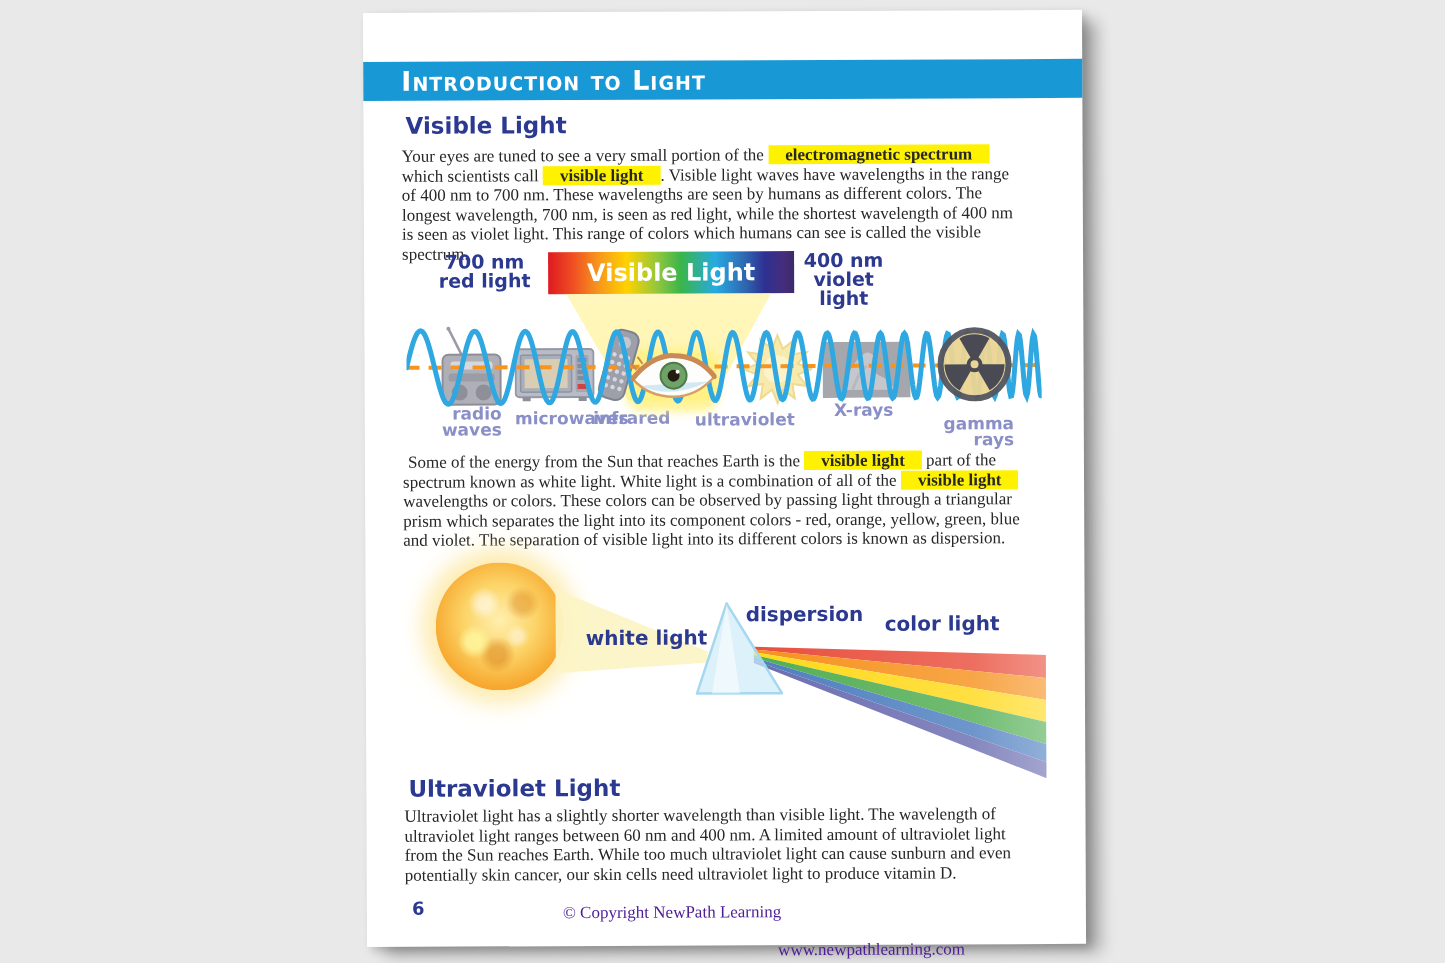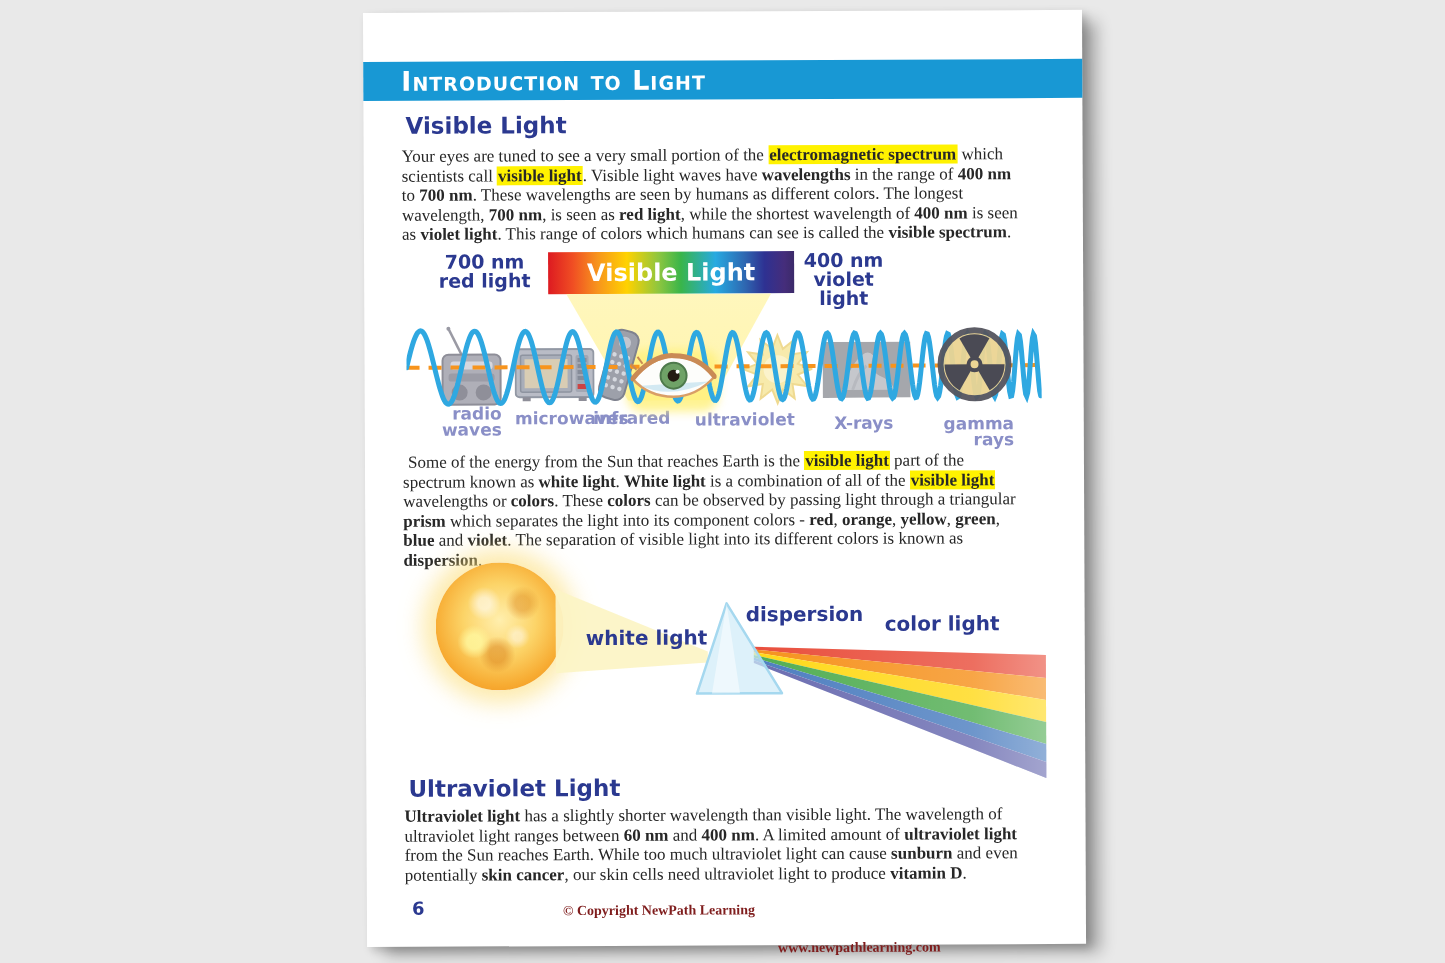--- a/index.html
+++ b/index.html
@@ -8,22 +8,22 @@
   .stage{position:relative;width:1314px;height:963px;background:#E9E9E9;overflow:hidden;}
   .abs{position:absolute;}
   .page{position:absolute;left:363px;top:13px;width:719px;height:934px;background:#ffffff;
         transform:rotate(-0.25deg);transform-origin:top left;
         box-shadow:16px 10px 16px -2px rgba(0,0,0,.30), 4px 4px 8px rgba(0,0,0,.18);}
   .titlebar{position:absolute;left:0;top:49px;width:719px;height:39px;background:#1898D4;}
   .titlebar .t{color:#fff;font-family:"DejaVu Sans", sans-serif;font-weight:700;
         font-variant:small-caps;letter-spacing:1px;font-size:27px;line-height:39px;padding-left:38px;}
   .h-navy{color:#2B3990;font-family:"DejaVu Sans", sans-serif;font-weight:700;font-size:23px;}
   .para{font-size:17px;line-height:19.5px;color:#272727;}
-  .para .seg-b{font-weight:700;}
-  .para .seg-h{font-weight:700;background:#FFF200;padding:0 1px;}
+  .para .seg-b{font-weight:400;}
+  .para .seg-h{font-weight:700;background:#FFF200;padding:0 17px;}
   .comic{font-family:"DejaVu Sans", sans-serif;font-weight:700;color:#2B3990;}
   .pre{white-space:pre-line;}
   .wavelabel{font-family:"DejaVu Sans", sans-serif;font-weight:700;color:#8A8FC7;
         font-size:17px;line-height:16px;text-align:right;white-space:pre-line;
         transform:translateX(-50%);}
   .banner{background:linear-gradient(90deg,#DD1A21 0%,#F04E23 10%,#F7941D 20%,#FFD200 32%,
         #8DC63F 45%,#39B54A 54%,#27AAE1 68%,#2E67B1 80%,#2E3192 88%,#452D7B 96%,#3B2A69 100%);
         display:flex;align-items:center;justify-content:center;}
   .banner .t{color:#fff;font-family:"DejaVu Sans", sans-serif;font-weight:700;font-size:24px;}
   .beam{background:linear-gradient(rgba(255,246,185,.95), rgba(255,242,150,.78));
@@ -32,21 +32,21 @@
   .sun{border-radius:50%;
        background:
         radial-gradient(circle at 38% 32%, rgba(255,255,255,.55) 0 5%, transparent 14%),
         radial-gradient(circle at 64% 58%, rgba(255,255,255,.45) 0 4%, transparent 11%),
         radial-gradient(circle at 30% 62%, rgba(255,248,160,.8) 0 6%, transparent 14%),
         radial-gradient(circle at 48% 72%, rgba(213,118,18,.45) 0 7%, transparent 16%),
         radial-gradient(circle at 68% 32%, rgba(216,126,22,.4) 0 6%, transparent 14%),
         radial-gradient(circle at 50% 45%, #FFEFAE 0%, #FCD468 38%, #F7AC33 68%, #F29018 90%, #ED8113 100%);
        box-shadow:0 0 22px 13px rgba(252,222,120,.6);}
   .dlabel{font-family:"DejaVu Sans", sans-serif;font-weight:700;color:#2B3990;font-size:20px;}
-  .footer-serif{color:#7f1d1d;font-size:14px;font-weight:bold;}
+  .footer-serif{color:#4c1d95;font-size:17px;}
   .pagenum{color:#2B3990;font-family:"DejaVu Sans", sans-serif;font-weight:700;font-size:18px;}
 </style>
 </head>
 <body>
 
 <div class="stage">
   <div class="page">
 
     <div class="titlebar">
       <div class="t">Introduction to Light</div>
@@ -154,21 +154,21 @@
       <svg class="abs" style="left:42px;top:77px;z-index:3;" width="635" height="82" viewBox="0 0 635 82">
         <line x1="0" y1="41" x2="635" y2="41" stroke="#F7941D" stroke-width="4" stroke-dasharray="13 9"></line>
         <path id="wavepath" d="M 0 41 L 1 36.9 L 2 32.9 L 3 29.0 L 4 25.2 L 5 21.6 L 6 18.2 L 7 15.1 L 8 12.4 L 9 10.0 L 10 8.0 L 11 6.3 L 12 5.2 L 13 4.4 L 14 4.1 L 15 4.3 L 16 5.0 L 17 6.1 L 18 7.6 L 19 9.6 L 20 12.0 L 21 14.7 L 22 17.8 L 23 21.2 L 24 24.8 L 25 28.7 L 26 32.7 L 27 36.8 L 28 41.0 L 29 45.2 L 30 49.3 L 31 53.3 L 32 57.2 L 33 60.8 L 34 64.2 L 35 67.3 L 36 70.1 L 37 72.5 L 38 74.4 L 39 75.9 L 40 76.9 L 41 77.5 L 42 77.6 L 43 77.1 L 44 76.2 L 45 74.8 L 46 73.0 L 47 70.7 L 48 68.0 L 49 64.9 L 50 61.5 L 51 57.9 L 52 53.9 L 53 49.8 L 54 45.6 L 55 41.3 L 56 37.0 L 57 32.8 L 58 28.7 L 59 24.7 L 60 20.9 L 61 17.5 L 62 14.4 L 63 11.6 L 64 9.3 L 65 7.4 L 66 6.0 L 67 5.1 L 68 4.7 L 69 4.8 L 70 5.4 L 71 6.6 L 72 8.3 L 73 10.4 L 74 13.0 L 75 16.0 L 76 19.4 L 77 23.1 L 78 27.0 L 79 31.2 L 80 35.5 L 81 39.9 L 82 44.3 L 83 48.7 L 84 53.0 L 85 57.1 L 86 60.9 L 87 64.5 L 88 67.6 L 89 70.4 L 90 72.8 L 91 74.7 L 92 76.0 L 93 76.8 L 94 77.1 L 95 76.8 L 96 76.0 L 97 74.6 L 98 72.7 L 99 70.3 L 100 67.4 L 101 64.2 L 102 60.5 L 103 56.6 L 104 52.4 L 105 48.0 L 106 43.5 L 107 38.9 L 108 34.4 L 109 30.0 L 110 25.8 L 111 21.8 L 112 18.1 L 113 14.7 L 114 11.8 L 115 9.4 L 116 7.5 L 117 6.1 L 118 5.3 L 119 5.1 L 120 5.5 L 121 6.5 L 122 8.0 L 123 10.1 L 124 12.7 L 125 15.8 L 126 19.3 L 127 23.2 L 128 27.4 L 129 31.8 L 130 36.4 L 131 41.0 L 132 45.7 L 133 50.3 L 134 54.7 L 135 58.9 L 136 62.8 L 137 66.3 L 138 69.4 L 139 72.0 L 140 74.0 L 141 75.5 L 142 76.4 L 143 76.6 L 144 76.3 L 145 75.3 L 146 73.7 L 147 71.5 L 148 68.7 L 149 65.5 L 150 61.8 L 151 57.7 L 152 53.4 L 153 48.8 L 154 44.0 L 155 39.2 L 156 34.5 L 157 29.8 L 158 25.4 L 159 21.2 L 160 17.4 L 161 14.0 L 162 11.1 L 163 8.8 L 164 7.1 L 165 6.0 L 166 5.6 L 167 5.8 L 168 6.7 L 169 8.3 L 170 10.5 L 171 13.2 L 172 16.5 L 173 20.3 L 174 24.5 L 175 29.0 L 176 33.7 L 177 38.6 L 178 43.6 L 179 48.4 L 180 53.2 L 181 57.7 L 182 61.9 L 183 65.7 L 184 69.0 L 185 71.7 L 186 73.8 L 187 75.3 L 188 76.1 L 189 76.2 L 190 75.5 L 191 74.2 L 192 72.2 L 193 69.5 L 194 66.3 L 195 62.5 L 196 58.3 L 197 53.7 L 198 48.9 L 199 43.9 L 200 38.8 L 201 33.8 L 202 28.9 L 203 24.3 L 204 20.0 L 205 16.1 L 206 12.8 L 207 10.1 L 208 8.0 L 209 6.7 L 210 6.0 L 211 6.2 L 212 7.1 L 213 8.7 L 214 11.0 L 215 14.0 L 216 17.6 L 217 21.7 L 218 26.2 L 219 31.1 L 220 36.2 L 221 41.4 L 222 46.6 L 223 51.7 L 224 56.5 L 225 61.0 L 226 65.1 L 227 68.6 L 228 71.5 L 229 73.7 L 230 75.1 L 231 75.8 L 232 75.6 L 233 74.7 L 234 72.9 L 235 70.5 L 236 67.3 L 237 63.5 L 238 59.2 L 239 54.4 L 240 49.3 L 241 44.0 L 242 38.6 L 243 33.3 L 244 28.2 L 245 23.3 L 246 18.9 L 247 15.1 L 248 11.8 L 249 9.3 L 250 7.5 L 251 6.5 L 252 6.4 L 253 7.2 L 254 8.8 L 255 11.2 L 256 14.4 L 257 18.2 L 258 22.6 L 259 27.5 L 260 32.7 L 261 38.2 L 262 43.7 L 263 49.2 L 264 54.4 L 265 59.3 L 266 63.8 L 267 67.6 L 268 70.8 L 269 73.2 L 270 74.7 L 271 75.4 L 272 75.2 L 273 74.0 L 274 72.0 L 275 69.1 L 276 65.5 L 277 61.2 L 278 56.3 L 279 51.1 L 280 45.5 L 281 39.9 L 282 34.2 L 283 28.7 L 284 23.6 L 285 18.9 L 286 14.9 L 287 11.6 L 288 9.0 L 289 7.4 L 290 6.8 L 291 7.1 L 292 8.3 L 293 10.5 L 294 13.6 L 295 17.5 L 296 22.0 L 297 27.1 L 298 32.7 L 299 38.4 L 300 44.3 L 301 50.0 L 302 55.5 L 303 60.6 L 304 65.1 L 305 68.9 L 306 71.9 L 307 73.9 L 308 74.9 L 309 75.0 L 310 73.9 L 311 71.9 L 312 69.0 L 313 65.1 L 314 60.5 L 315 55.4 L 316 49.7 L 317 43.8 L 318 37.8 L 319 31.8 L 320 26.2 L 321 21.0 L 322 16.5 L 323 12.7 L 324 9.8 L 325 7.9 L 326 7.1 L 327 7.4 L 328 8.8 L 329 11.2 L 330 14.6 L 331 18.9 L 332 24.0 L 333 29.6 L 334 35.6 L 335 41.7 L 336 47.9 L 337 53.8 L 338 59.3 L 339 64.2 L 340 68.4 L 341 71.5 L 342 73.7 L 343 74.7 L 344 74.5 L 345 73.2 L 346 70.7 L 347 67.2 L 348 62.8 L 349 57.6 L 350 51.8 L 351 45.6 L 352 39.2 L 353 32.9 L 354 26.9 L 355 21.3 L 356 16.5 L 357 12.6 L 358 9.7 L 359 7.9 L 360 7.4 L 361 8.1 L 362 10.1 L 363 13.2 L 364 17.4 L 365 22.4 L 366 28.2 L 367 34.5 L 368 41.0 L 369 47.5 L 370 53.8 L 371 59.7 L 372 64.7 L 373 68.9 L 374 72.0 L 375 73.9 L 376 74.4 L 377 73.7 L 378 71.6 L 379 68.3 L 380 63.9 L 381 58.6 L 382 52.5 L 383 46.0 L 384 39.2 L 385 32.5 L 386 26.2 L 387 20.4 L 388 15.5 L 389 11.7 L 390 9.1 L 391 7.8 L 392 8.0 L 393 9.5 L 394 12.4 L 395 16.6 L 396 21.8 L 397 27.8 L 398 34.4 L 399 41.4 L 400 48.3 L 401 54.9 L 402 60.9 L 403 66.1 L 404 70.1 L 405 72.8 L 406 74.1 L 407 73.8 L 408 72.1 L 409 69.0 L 410 64.5 L 411 59.0 L 412 52.6 L 413 45.7 L 414 38.5 L 415 31.4 L 416 24.8 L 417 18.9 L 418 14.1 L 419 10.6 L 420 8.5 L 421 8.0 L 422 9.1 L 423 11.8 L 424 15.9 L 425 21.3 L 426 27.6 L 427 34.7 L 428 42.0 L 429 49.3 L 430 56.3 L 431 62.4 L 432 67.5 L 433 71.2 L 434 73.4 L 435 73.8 L 436 72.6 L 437 69.7 L 438 65.3 L 439 59.6 L 440 52.9 L 441 45.6 L 442 38.0 L 443 30.5 L 444 23.6 L 445 17.6 L 446 12.9 L 447 9.8 L 448 8.3 L 449 8.7 L 450 10.9 L 451 14.8 L 452 20.1 L 453 26.7 L 454 34.1 L 455 41.9 L 456 49.7 L 457 57.0 L 458 63.3 L 459 68.4 L 460 71.9 L 461 73.5 L 462 73.2 L 463 71.0 L 464 67.0 L 465 61.4 L 466 54.5 L 467 46.8 L 468 38.7 L 469 30.8 L 470 23.5 L 471 17.2 L 472 12.4 L 473 9.5 L 474 8.5 L 475 9.6 L 476 12.7 L 477 17.6 L 478 24.1 L 479 31.7 L 480 39.9 L 481 48.2 L 482 56.0 L 483 62.9 L 484 68.3 L 485 71.9 L 486 73.4 L 487 72.6 L 488 69.8 L 489 64.9 L 490 58.3 L 491 50.6 L 492 42.1 L 493 33.5 L 494 25.5 L 495 18.5 L 496 13.2 L 497 9.8 L 498 8.7 L 499 10.0 L 500 13.5 L 501 19.1 L 502 26.3 L 503 34.6 L 504 43.4 L 505 52.1 L 506 60.0 L 507 66.4 L 508 70.8 L 509 73.0 L 510 72.7 L 511 69.9 L 512 64.8 L 513 57.8 L 514 49.4 L 515 40.4 L 516 31.4 L 517 23.1 L 518 16.3 L 519 11.5 L 520 9.1 L 521 9.4 L 522 12.4 L 523 17.7 L 524 25.1 L 525 33.8 L 526 43.2 L 527 52.4 L 528 60.6 L 529 67.2 L 530 71.4 L 531 73.0 L 532 71.7 L 533 67.6 L 534 61.1 L 535 52.8 L 536 43.4 L 537 33.7 L 538 24.7 L 539 17.2 L 540 11.9 L 541 9.3 L 542 9.8 L 543 13.2 L 544 19.4 L 545 27.7 L 546 37.3 L 547 47.3 L 548 56.7 L 549 64.5 L 550 70.1 L 551 72.6 L 552 72.0 L 553 68.2 L 554 61.5 L 555 52.7 L 556 42.6 L 557 32.4 L 558 23.0 L 559 15.5 L 560 10.8 L 561 9.3 L 562 11.3 L 563 16.6 L 564 24.6 L 565 34.4 L 566 45.1 L 567 55.3 L 568 63.9 L 569 69.8 L 570 72.5 L 571 71.5 L 572 66.9 L 573 59.2 L 574 49.3 L 575 38.4 L 576 27.8 L 577 18.7 L 578 12.4 L 579 9.6 L 580 10.7 L 581 15.6 L 582 23.8 L 583 34.2 L 584 45.5 L 585 56.2 L 586 65.0 L 587 70.7 L 588 72.4 L 589 70.0 L 590 63.6 L 591 54.1 L 592 42.8 L 593 31.2 L 594 20.9 L 595 13.5 L 596 9.9 L 597 10.7 L 598 15.9 L 599 24.7 L 600 36.0 L 601 48.0 L 602 59.1 L 603 67.4 L 604 71.8 L 605 71.5 L 606 66.5 L 607 57.6 L 608 46.0 L 609 33.6 L 610 22.3 L 611 14.0 L 612 10.0 L 613 11.1 L 614 17.1 L 615 27.1 L 616 39.5 L 617 52.1 L 618 62.9 L 619 70.0 L 620 72.1 L 621 68.7 L 622 60.4 L 623 48.7 L 624 35.5 L 625 23.2 L 626 14.2 L 627 10.1 L 628 11.7 L 629 18.9 L 630 30.3 L 631 43.8 L 632 56.8 L 633 66.8 L 634 71.7" fill="none" stroke="#2FA8E1" stroke-width="5" stroke-linecap="round"></path>
       </svg>
 
       <div class="abs wavelabel" style="left:107px;top:156px;">radio
 waves</div>
       <div class="abs wavelabel" style="left:187px;top:161px;margin-left:20px;">microwaves</div>
       <div class="abs wavelabel" style="left:267px;top:161px;">infrared</div>
       <div class="abs wavelabel" style="left:380px;top:163px;">ultraviolet</div>
-      <div class="abs wavelabel" style="left:499px;top:167px;">X-rays</div>
+      <div class="abs wavelabel" style="left:499px;top:154px;">X-rays</div>
       <div class="abs wavelabel" style="left:614px;top:168px;">gamma
 rays</div>
     </div>
 
     <div class="abs para" style="left:38px;top:440px;width:622px;text-indent:5px;"><span>Some of the energy from the Sun that reaches Earth is the </span><span class="seg-h">visible light</span><span> part of the spectrum known as </span><span class="seg-b">white light</span><span>. </span><span class="seg-b">White light</span><span> is a combination of all of the </span><span class="seg-h">visible light</span><span> wavelengths or </span><span class="seg-b">colors</span><span>. These </span><span class="seg-b">colors</span><span> can be observed by passing light through a triangular </span><span class="seg-b">prism</span><span> which separates the light into its component colors - </span><span class="seg-b">red</span><span>, </span><span class="seg-b">orange</span><span>, </span><span class="seg-b">yellow</span><span>, </span><span class="seg-b">green</span><span>, </span><span class="seg-b">blue</span><span> and </span><span class="seg-b">violet</span><span>. The separation of visible light into its different colors is known as </span><span class="seg-b">dispersion</span><span>.</span></div>
 
     <div class="abs" style="left:40px;top:545px;width:655px;height:242px;">
       <div class="abs sun" style="left:30px;top:5px;width:128px;height:128px;"></div>
 
       <svg class="abs" style="left:0;top:0;" width="655" height="242" viewBox="0 0 655 242">

